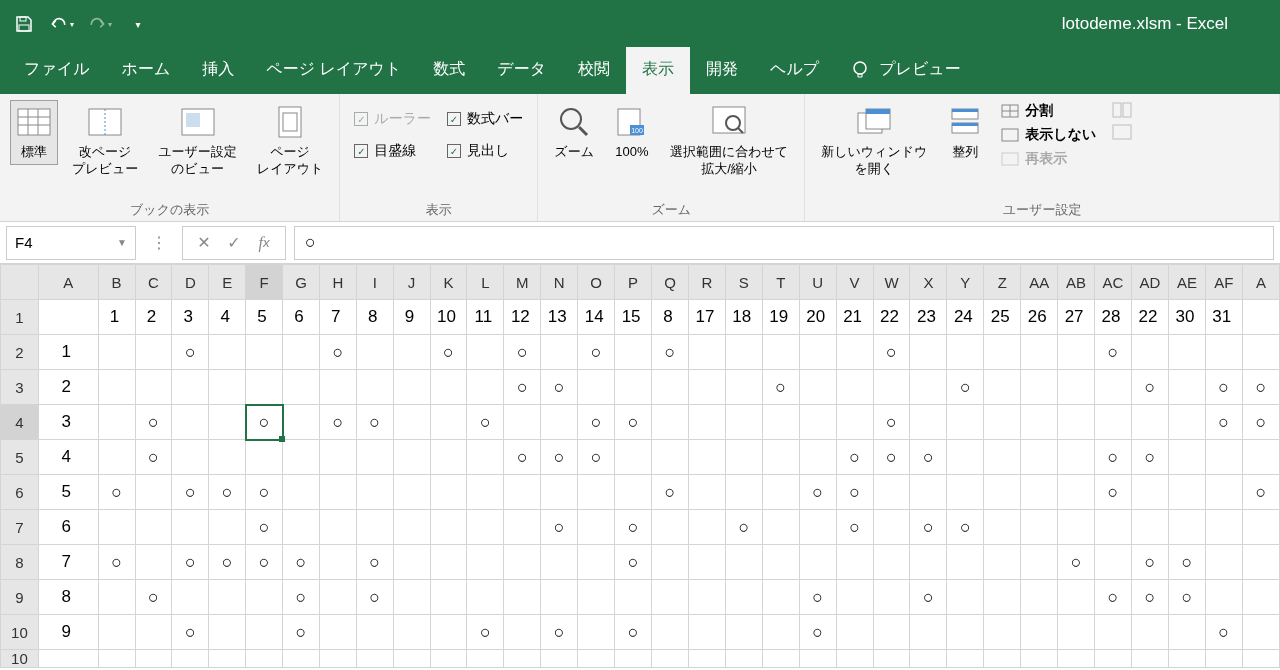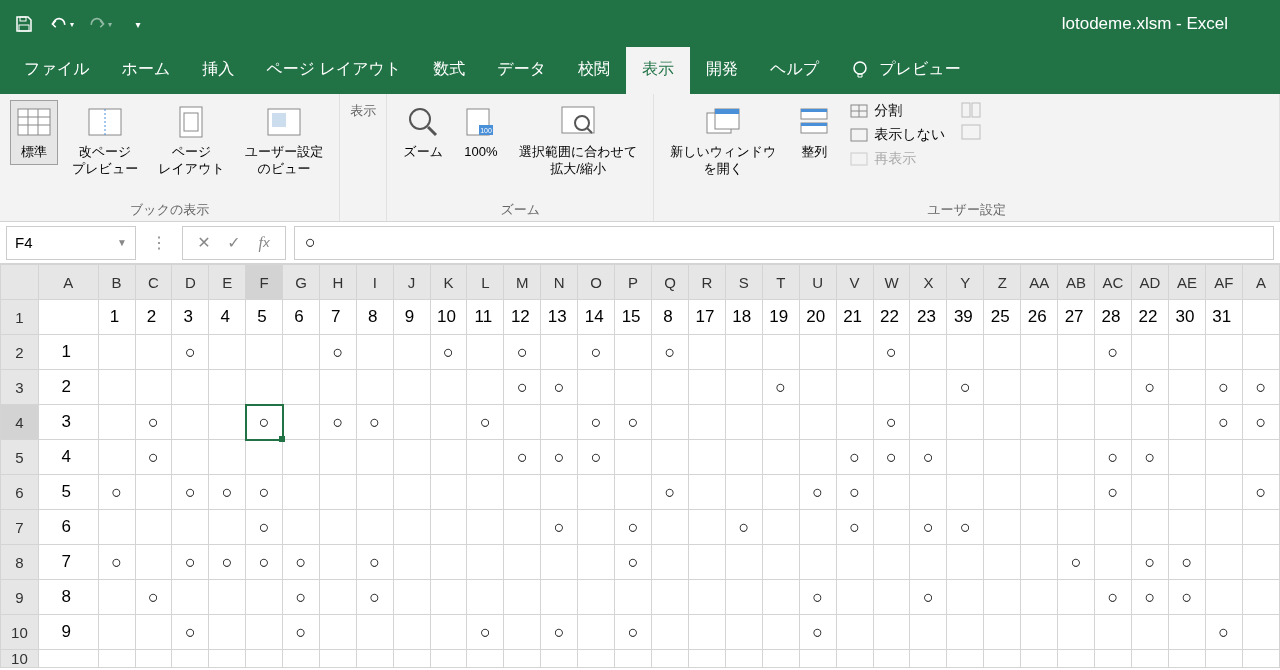--- a/index.html
+++ b/index.html
@@ -21,21 +21,21 @@
 .ribbon-group-label { text-align: center; font-size: 13px; color: #666; padding-top: 2px; }
 .ribbon-btn-large { display: flex; flex-direction: column; align-items: center; gap: 4px; padding: 4px 6px; cursor: pointer; font-size: 13px; text-align: center; line-height: 1.3; }
 .ribbon-btn-large.selected { border: 1px solid #a0a0a0; background: #e6e6e6; padding: 3px 5px; }
 .ribbon-icon-lg { width: 36px; height: 36px; display: flex; align-items: center; justify-content: center; }
 .checkbox-col { display: flex; flex-direction: column; gap: 14px; padding: 10px 4px; }
 .cb-row { display: flex; align-items: center; gap: 6px; font-size: 14px; }
 .cb-box { width: 14px; height: 14px; border: 1px solid #666; display: flex; align-items: center; justify-content: center; font-size: 10px; }
 .cb-box.checked::after { content: "✓"; color: #217346; }
 .cb-box.dim { opacity: 0.5; }
 .opt-col { display: flex; flex-direction: column; gap: 6px; padding: 2px 4px; font-size: 14px; }
-.opt-row { display: flex; align-items: center; gap: 6px; }
+.opt-row { display: flex; align-items: center; gap: 6px; font-weight: bold; }
 .opt-row.dim { color: #aaa; }
 
 .formula-bar { height: 42px; border-bottom: 1px solid #d4d4d4; display: flex; align-items: center; padding: 4px 6px; gap: 8px; }
 .namebox { width: 130px; height: 34px; border: 1px solid #ccc; display: flex; align-items: center; padding: 0 8px; font-size: 15px; justify-content: space-between; }
 .fb-btn { width: 30px; height: 30px; display: flex; align-items: center; justify-content: center; color: #888; cursor: pointer; font-size: 16px; }
 .fx { font-style: italic; font-family: "Cambria Math", serif; }
 .formula-input { flex: 1; height: 34px; border: 1px solid #ccc; padding: 0 10px; font-size: 18px; display: flex; align-items: center; }
 
 .sheet { position: relative; }
 .grid { border-collapse: collapse; table-layout: fixed; }
@@ -124,43 +124,65 @@
             <svg width="36" height="30">
               <rect x="2" y="2" width="32" height="26" fill="#fff" stroke="#888"></rect>
               <line x1="18" y1="2" x2="18" y2="28" stroke="#4a90d9" stroke-dasharray="2"></line>
             </svg>
           </div>
         <span style="white-space:pre">改ページ
 プレビュー</span>
       </div>
       <div class="ribbon-btn-large">
         <div class="ribbon-icon-lg">
+            <svg width="36" height="30">
+              <rect x="2" y="2" width="32" height="26" fill="#fff" stroke="#888"></rect>
+              <rect x="6" y="6" width="14" height="14" fill="#cde"></rect>
+            </svg>
+          </div>
+        <span style="white-space:pre">ユーザー設定
+のビュー</span>
+      </div>
+      <div class="ribbon-btn-large">
+        <div class="ribbon-icon-lg">
             <svg width="30" height="34">
               <rect x="4" y="2" width="22" height="30" fill="#fff" stroke="#888"></rect>
               <rect x="8" y="8" width="14" height="18" fill="none" stroke="#888"></rect>
             </svg>
           </div>
         <span style="white-space:pre">ページ
 レイアウト</span>
       </div>
-      <div class="ribbon-btn-large">
-        <div class="ribbon-icon-lg">
-            <svg width="36" height="30">
-              <rect x="2" y="2" width="32" height="26" fill="#fff" stroke="#888"></rect>
-              <rect x="6" y="6" width="14" height="14" fill="#cde"></rect>
-            </svg>
-          </div>
-        <span style="white-space:pre">ユーザー設定
-のビュー</span>
-      </div>
     </div>
     <div class="ribbon-group-label">ブックの表示</div>
   </div>
 
   <div class="ribbon-group">
+    <div class="ribbon-group-content">
+      <div class="checkbox-col">
+        <div class="cb-row">
+            <span class="cb-box checked dim"></span>
+            <span style="color:#aaa">ルーラー</span>
+          </div>
+        <div class="cb-row">
+            <span class="cb-box checked"></span>
+            <span>目盛線</span>
+          </div>
+      </div>
+      <div class="checkbox-col">
+        <div class="cb-row">
+            <span class="cb-box checked"></span>
+            <span>数式バー</span>
+          </div>
+        <div class="cb-row">
+            <span class="cb-box checked"></span>
+            <span>見出し</span>
+          </div>
+      </div>
+    </div>
     <div class="ribbon-group-label">表示</div>
   </div>
 
   <div class="ribbon-group">
     <div class="ribbon-group-content">
       <div class="ribbon-btn-large">
         <div class="ribbon-icon-lg">
             <svg width="34" height="34">
               <circle cx="14" cy="14" r="10" fill="none" stroke="#555" stroke-width="2"></circle>
               <line x1="22" y1="22" x2="30" y2="30" stroke="#555" stroke-width="3"></line>
@@ -327,21 +349,21 @@
           <td class="cell">14</td>
           <td class="cell">15</td>
           <td class="cell">8</td>
           <td class="cell">17</td>
           <td class="cell">18</td>
           <td class="cell">19</td>
           <td class="cell">20</td>
           <td class="cell">21</td>
           <td class="cell">22</td>
           <td class="cell">23</td>
-          <td class="cell">39</td>
+          <td class="cell">24</td>
           <td class="cell">25</td>
           <td class="cell">26</td>
           <td class="cell">27</td>
           <td class="cell">28</td>
           <td class="cell">22</td>
           <td class="cell">30</td>
           <td class="cell">31</td>
           <td class="cell"></td>
         </tr>
         <tr>

